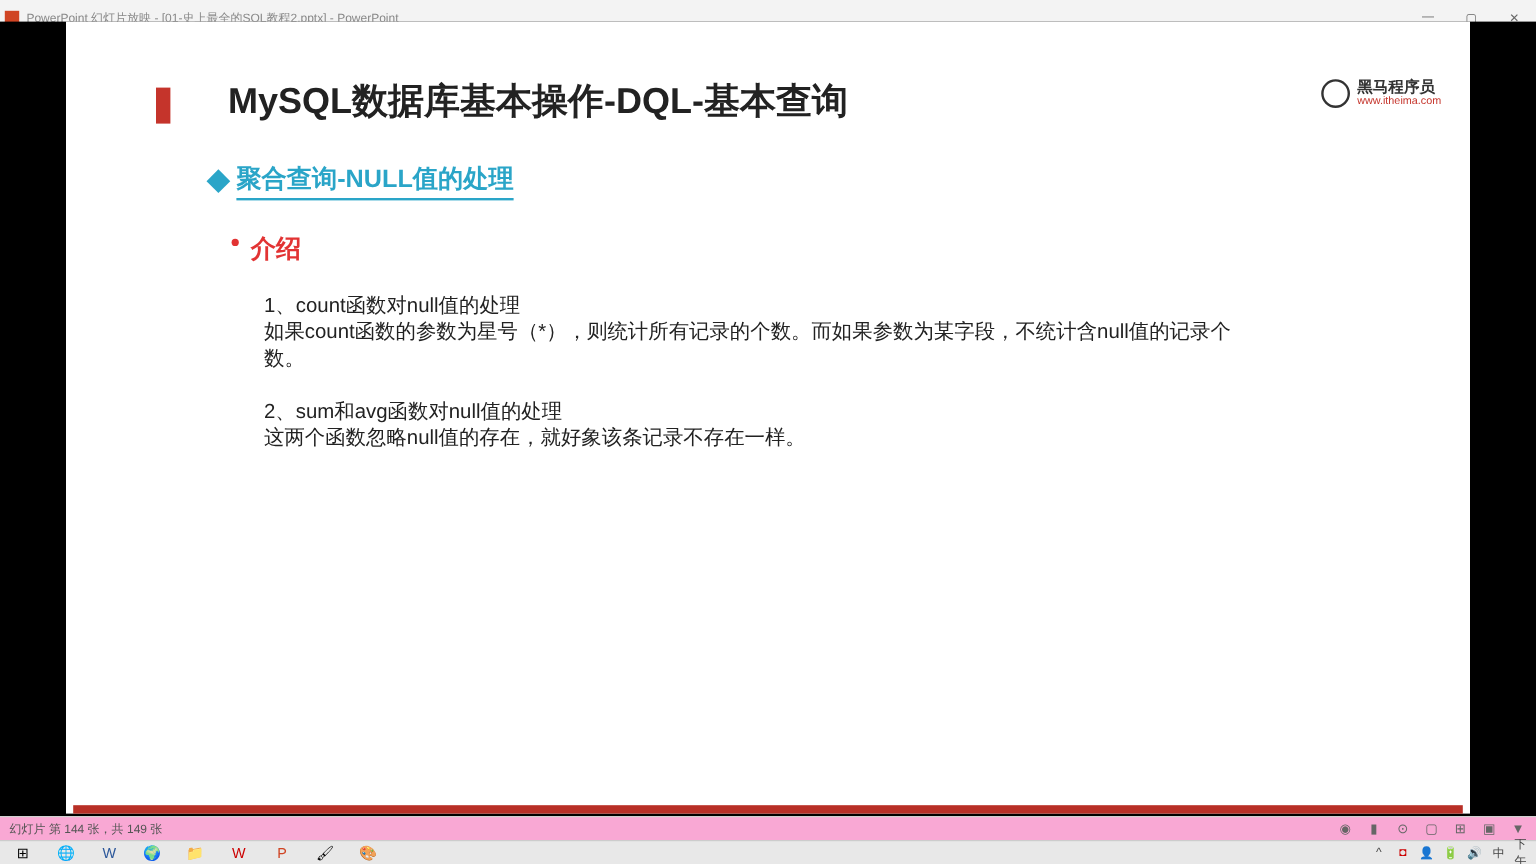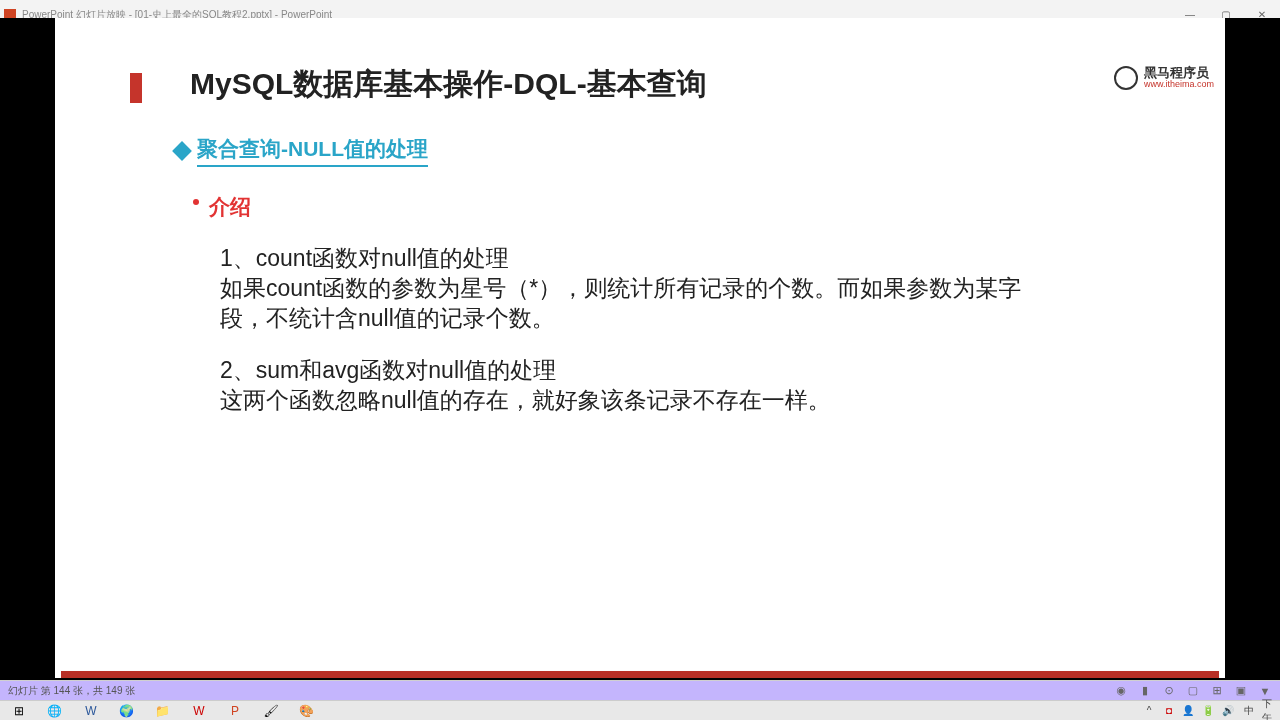--- a/index.html
+++ b/index.html
@@ -10,40 +10,40 @@
 .tbtitle { font-size: 10px; color: #888; flex: 1; }
 .winbtns { display: flex; gap: 8px; }
 .winbtn { width: 28px; height: 16px; display: flex; align-items: center; justify-content: center; font-size: 10px; color: #666; }
 
 .stage { position: absolute; top: 18px; left: 0; right: 0; bottom: 40px; background: #000; display: flex; align-items: flex-start; justify-content: center; }
 .slide { background: #fff; width: 1170px; height: 660px; margin-top: 0; position: relative; }
 
 .leftbar { position: absolute; left: 75px; top: 55px; width: 12px; height: 30px; background: #c5342b; }
 .slide-title { position: absolute; top: 46px; left: 135px; font-size: 30px; font-weight: bold; color: #222; }
 
-.brand { position: absolute; top: 48px; right: 11px; display: flex; align-items: center; gap: 6px; }
+.brand { position: absolute; top: 48px; right: 24px; display: flex; align-items: center; gap: 6px; }
 .brand-icon { width: 24px; height: 24px; border: 2px solid #333; border-radius: 50%; position: relative; }
 .brand-txt { text-align: left; }
 .brand-cn { font-size: 13px; font-weight: bold; color: #333; line-height: 1; }
 .brand-en { font-size: 9px; color: #c5342b; line-height: 1.2; }
 
 .sub-row { position: absolute; top: 117px; left: 120px; display: flex; align-items: center; gap: 8px; }
 .diamond { width: 14px; height: 14px; background: #2aa5c8; transform: rotate(45deg); }
 .sub-text { font-size: 21px; font-weight: bold; color: #2aa5c8; border-bottom: 2px solid #2aa5c8; padding-bottom: 2px; }
 
 .intro-row { position: absolute; top: 165px; left: 138px; display: flex; align-items: center; gap: 10px; }
 .red-dot { width: 6px; height: 6px; background: #e23333; border-radius: 50%; }
 .intro-text { font-size: 21px; color: #e23333; font-weight: bold; margin-top: 10px; }
 
-.body-text { position: absolute; top: 226px; left: 165px; width: 830px; font-size: 23px; color: #222; line-height: 1.3; }
+.body-text { position: absolute; top: 226px; left: 165px; width: 830px; font-size: 17px; color: #222; line-height: 1.3; }
 .para { margin-bottom: 22px; }
 
 .redfoot { position: absolute; bottom: 0; left: 6px; right: 6px; height: 7px; background: #b82f26; }
 
-.statusbar { position: absolute; bottom: 20px; left: 0; right: 0; height: 20px; background: #c4b5fd; border-top: 1px solid #d0d0d0; display: flex; align-items: center; padding: 0 8px; font-size: 10px; color: #555; }
+.statusbar { position: absolute; bottom: 20px; left: 0; right: 0; height: 20px; background: #f9a8d4; border-top: 1px solid #d0d0d0; display: flex; align-items: center; padding: 0 8px; font-size: 10px; color: #555; }
 .statleft { flex: 1; }
 .staticons { display: flex; gap: 10px; align-items: center; }
 .sic { width: 14px; height: 14px; display: flex; align-items: center; justify-content: center; color: #666; font-size: 11px; }
 
 .taskbar { position: absolute; bottom: 0; left: 0; right: 0; height: 20px; background: #e8e8e8; border-top: 1px solid #ccc; display: flex; align-items: center; padding: 0 4px; gap: 6px; }
 .tbapp { width: 30px; height: 18px; display: flex; align-items: center; justify-content: center; font-size: 12px; }
 .tray { margin-left: auto; display: flex; gap: 6px; align-items: center; font-size: 10px; color: #444; }
 .trayic { width: 14px; height: 14px; display: flex; align-items: center; justify-content: center; }
 
 .cursor { position: absolute; right: 16px; top: 392px; font-size: 14px; color: #000; }

